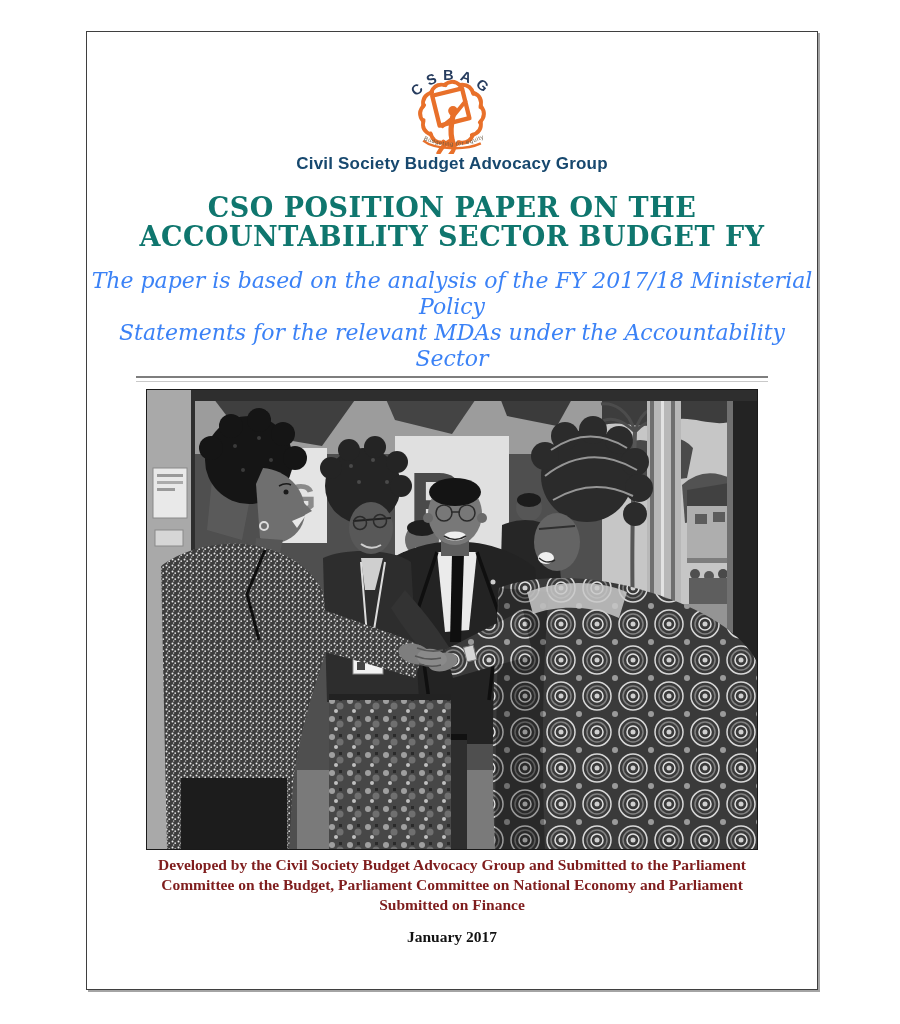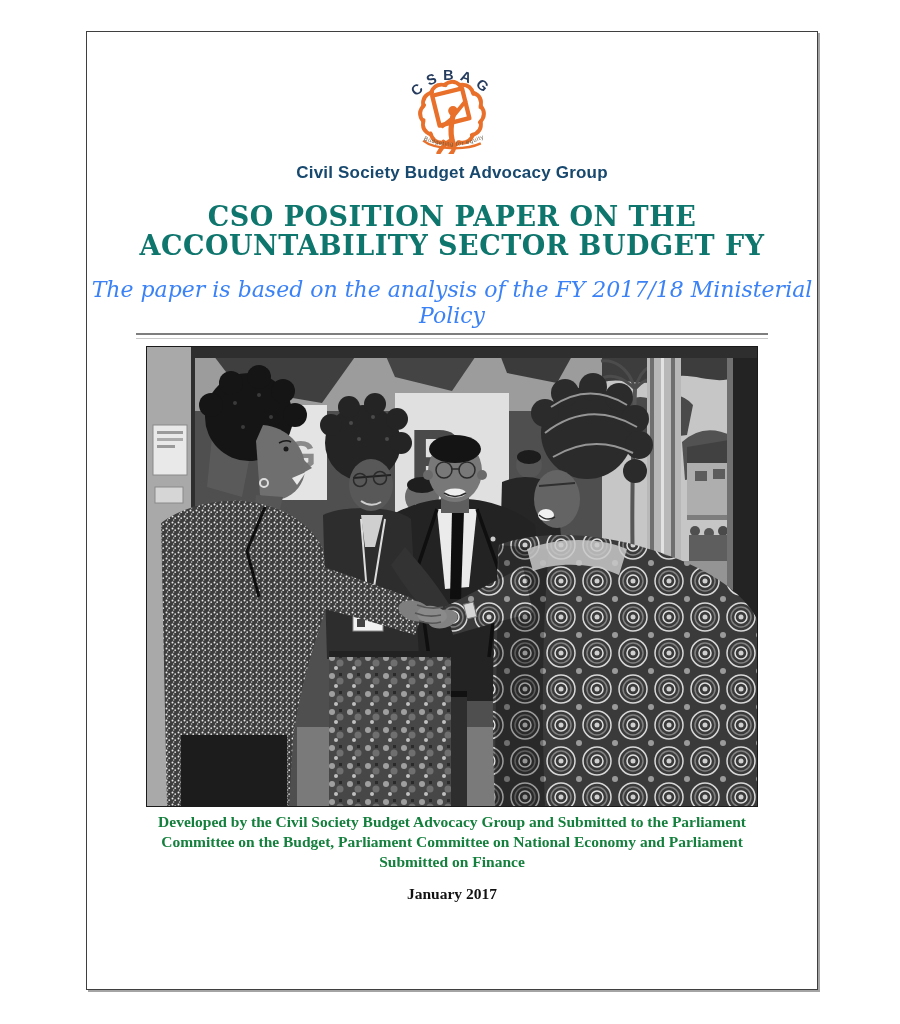--- a/index.html
+++ b/index.html
@@ -1,33 +1,33 @@
 <!DOCTYPE html>
 <html><head>
 <meta charset="utf-8">
 <style>
   html,body{margin:0;padding:0;background:#ffffff;}
   .screen{position:relative;width:900px;height:1024px;background:#ffffff;overflow:hidden;
           font-family:"Liberation Serif",serif;}
   .page{position:absolute;left:86px;top:31px;width:730px;height:957px;background:#ffffff;
         border:1px solid #3f3f3f;box-shadow:2px 2px 0 rgba(90,90,90,.55);text-align:center;}
   .logo-wrap{margin:26px auto 0;width:130px;height:96px;}
-  .org-name{margin-top:9px;font-family:"Liberation Sans",sans-serif;font-weight:bold;
+  .org-name{font-family:"Liberation Sans",sans-serif;font-weight:bold;
             font-size:17px;color:#17486e;letter-spacing:.2px;}
   .title{margin-top:19px;font-family:"DejaVu Serif",serif;font-weight:bold;color:#0f766e;
          font-size:27px;line-height:29px;letter-spacing:.5px;}
   .subtitle{margin-top:17px;font-family:"DejaVu Serif",serif;font-style:italic;
             color:#3b82f6;font-size:22px;line-height:26px;}
   .rule{margin:4px auto 0;width:632px;height:3px;border-top:2px solid #7e7e7e;
         border-bottom:1px solid #c9c9c9;}
   .photo-frame{margin:7px auto 0;width:610px;height:459px;border:1px solid #1a1a1a;
                background:#8d8d8d;}
   .photo-frame svg{display:block;}
   .caption{margin-top:5px;font-family:"Liberation Serif",serif;font-weight:bold;
-           color:#15803d;font-size:15.5px;line-height:20px;}
+           color:#7f1d1d;font-size:15.5px;line-height:20px;}
   .pub-date{margin-top:13px;font-family:"Liberation Serif",serif;font-weight:bold;
             color:#121212;font-size:15.5px;}
 </style>
 </head>
 <body>
 
 <div class="screen">
   <div class="page">
 
     <div class="logo-wrap">
@@ -73,20 +73,21 @@
 
     <div class="org-name">Civil Society Budget Advocacy Group</div>
 
     <div class="title">
       <div>CSO POSITION PAPER ON THE</div>
       <div>ACCOUNTABILITY SECTOR BUDGET FY</div>
     </div>
 
     <div class="subtitle">
       <div>The paper is based on the analysis of the FY 2017/18 Ministerial Policy</div>
+      <div>Statements for the relevant MDAs under the Accountability Sector</div>
     </div>
 
     <div class="rule"></div>
 
     <div class="photo-frame" role="img" aria-label="Black-and-white photograph of officials greeting each other in front of glass doors: a woman in a speckled jacket shakes hands with an elderly woman in a patterned dress while a smiling man in a dark suit, a woman with a conference badge and other delegates look on; banners and an outdoor view with a building and palm tree appear behind the glass.">
       <svg width="610" height="459" viewBox="0 0 610 459">
         <defs>
           <pattern id="speckle" width="6" height="6" patternUnits="userSpaceOnUse">
             <rect width="6" height="6" fill="#3d3d3d"></rect>
             <circle cx="1.5" cy="1.5" r="1" fill="#ececec"></circle>

